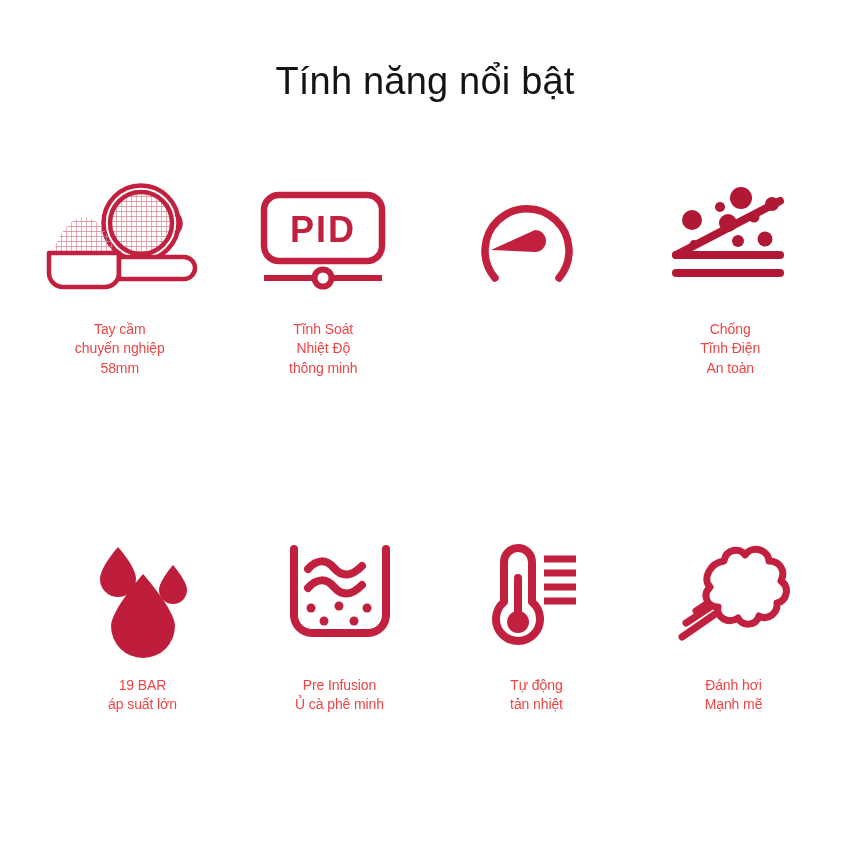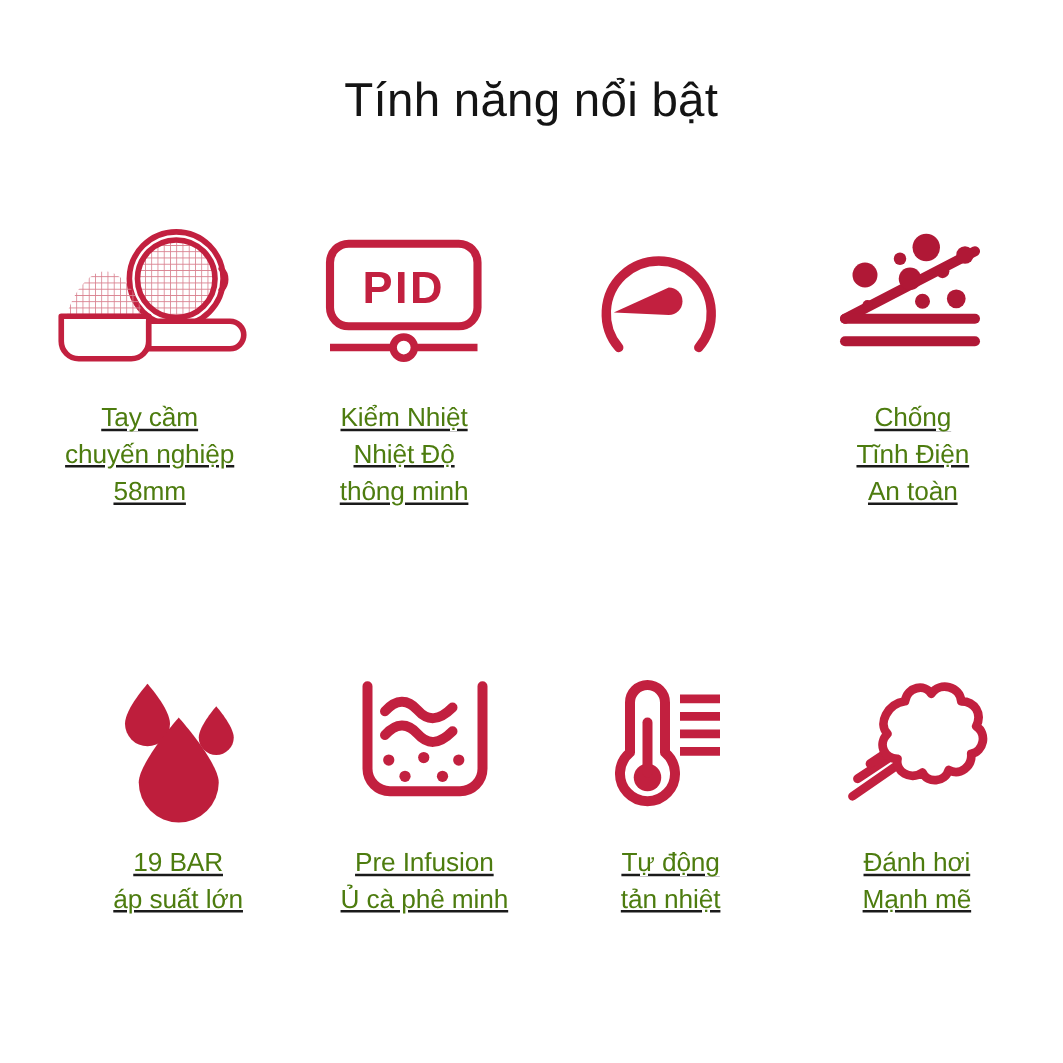--- a/index.html
+++ b/index.html
@@ -54,35 +54,34 @@
     box-sizing: border-box;
   }
   .feature-row.row-1 { height: 238px; }
   .feature-row.row-2 { margin-top: 118px; padding-left: 44px; }
 
   .feature {
     width: 208px;
     display: flex;
     flex-direction: column;
     align-items: center;
-    text-decoration: underline;
   }
   .feature-icon {
     height: 118px;
     display: flex;
     align-items: center;
     justify-content: center;
   }
   .feature-icon svg { display: block; overflow: visible; }
   .feature-caption {
     margin-top: 22px;
     text-align: center;
-    font-size: 21px;
+    font-size: 14px;
     line-height: 1.42;
-    color: #4d7c0f;
+    color: #ef4444;
     font-family: "Liberation Sans", "DejaVu Sans", sans-serif;
     white-space: pre-line;
     letter-spacing: -0.1px;
   }
 </style>
 </head>
 <body>
 
 <div class="page">
 
@@ -123,21 +122,21 @@
 
       <div class="feature">
         <div class="feature-icon">
           <svg width="130" height="108" viewBox="0 0 130 108" fill="none">
             <rect x="6" y="10" width="118" height="66" rx="15" fill="none" stroke="#C2203F" stroke-width="6.5"></rect>
             <text x="65" y="57" text-anchor="middle" font-family="Liberation Sans, DejaVu Sans, sans-serif" font-size="36" font-weight="700" letter-spacing="2" fill="#C2203F">PID</text>
             <line x1="6" y1="93" x2="124" y2="93" stroke="#C2203F" stroke-width="6"></line>
             <circle cx="65" cy="93" r="8.5" fill="#ffffff" stroke="#C2203F" stroke-width="6"></circle>
           </svg>
         </div>
-        <div class="feature-caption">Kiểm Nhiệt
+        <div class="feature-caption">Tĩnh Soát
 Nhiệt Độ
 thông minh</div>
       </div>
 
       <div class="feature">
         <div class="feature-icon">
           <svg width="116" height="110" viewBox="0 0 116 110" fill="none">
             <path d="M26 94 A42 42 0 1 1 90 94" fill="none" stroke="#C2203F" stroke-width="7.5" stroke-linecap="round"></path>
             <path d="M22 66 L66 46 a11 11 0 0 1 0 22 Z" fill="#C2203F"></path>
           </svg>

